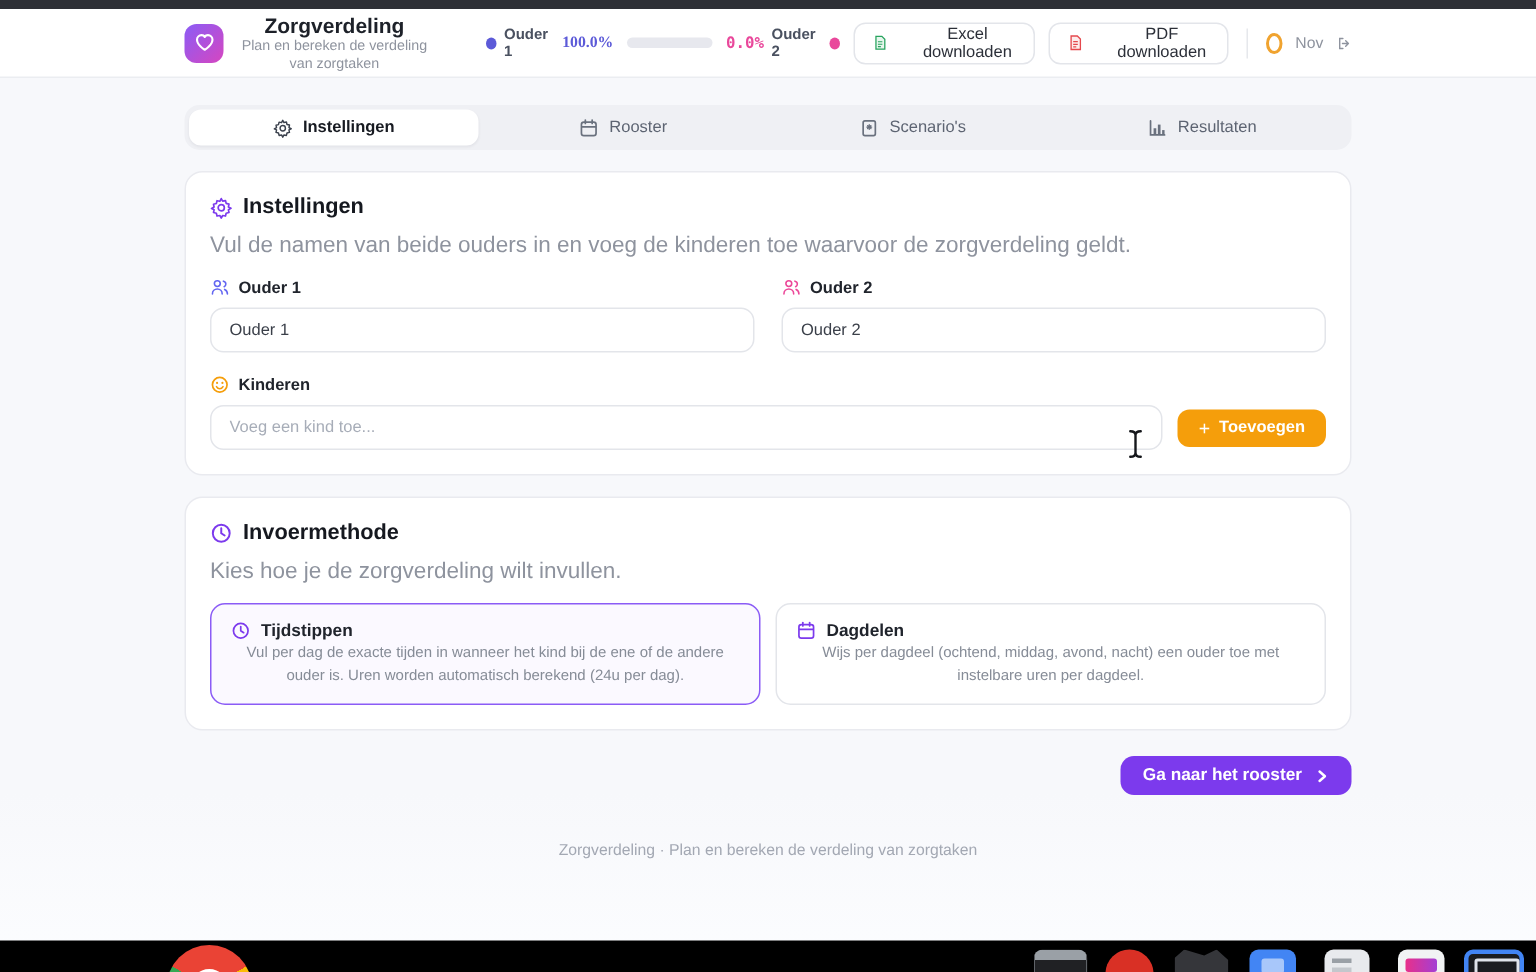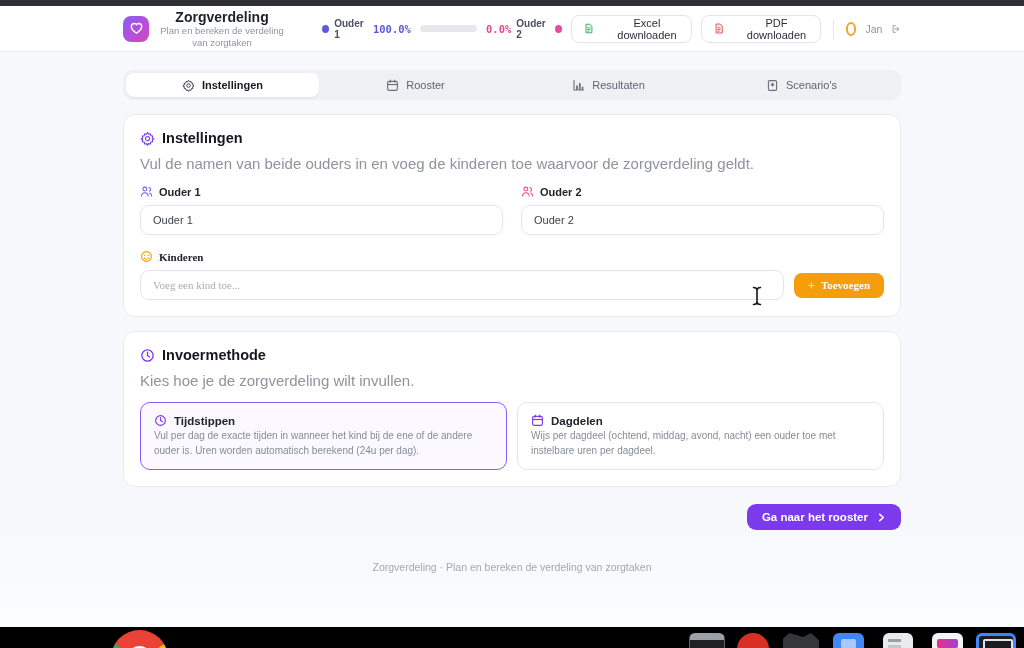--- a/index.html
+++ b/index.html
@@ -15,21 +15,21 @@
   .logo { width:26px; height:26px; border-radius:8px; background:linear-gradient(135deg,#8b5cf6,#d646c0); display:flex; align-items:center; justify-content:center; flex:0 0 auto; }
   .brand-text { margin-left:9px;text-align:center; }
   .brand-title { font-size:14px; font-weight:bold; color:#1d2129; line-height:16px; }
   .brand-sub { font-size:9.5px; color:#8e939e; line-height:12px; }
   .share { display:flex; align-items:center; margin-left:36px; }
   .dot { width:8px; height:8px; border-radius:50%; }
   .dot-p1 { background:#5c5ad8; }
   .dot-p2 { background:#e9489b; }
   .share-label { font-size:10px; color:#4a5160; font-weight:bold; margin:0 5px; }
   .pct { font-family:"DejaVu Sans Mono", monospace; font-size:10.5px; font-weight:bold; }
-  .pct-1 { color:#5c5ad8; margin-right:9px; }
+  .pct-1 { color:#5c5ad8; margin-right:9px;font-family:Liberation Serif, serif; }
   .pct-2 { color:#e9489b; margin-left:9px; }
   .bar-track { width:64px; height:7px; border-radius:4px; background:#e7e8ee; overflow:hidden; }
   .bar-fill { height:100%; background:#5c5ad8; border-radius:4px; }
   .header-spacer { flex:1; }
   .btn-outline { display:flex; align-items:center; gap:22px; background:#fff; border:1px solid #e3e5ea; border-radius:8px; height:28px; padding:0 12px; font-size:11px; color:#2b2f38; cursor:pointer; margin-left:9px; font-family:inherit; }
   .vdivider { width:1px; height:20px; background:#e6e8ec; margin:0 12px; }
   .avatar-ring { width:14px; height:14px; border-radius:50%; border:2.5px solid #f0a32f; }
   .user-name { font-size:10.5px; color:#8e939e; margin:0 9px; }
   .icon-svg { display:block; }
 
@@ -44,28 +44,28 @@
   .container { width:778px; margin:0 auto; }
   .card { background:#ffffff; border:1px solid #e9eaef; border-radius:12px; padding:15px 16px 16px; margin-top:14px; }
   .card-head { display:flex; align-items:center; gap:7px; }
   .card-title { font-size:14.5px; font-weight:bold; color:#15181f; }
   .card-desc { font-size:15px; color:#8e939e; margin-top:9px; }
   .fields-row { display:flex; gap:18px; margin-top:13px; }
   .field { flex:1; }
   .field-label { display:flex; align-items:center; gap:6px; font-size:11px; font-weight:bold; color:#20242c; margin-bottom:7px; }
   .text-input { width:100%; height:30px; border:1px solid #e3e5ea; border-radius:9px; padding:0 12px; font-size:11px; color:#3a3f49; font-family:inherit; background:#fff; outline:none; }
   .text-input::placeholder { color:#a7adb8; }
-  .kind-section { margin-top:15px;font-family:Liberation Serif, serif; }
+  .kind-section { margin-top:15px; }
   .kind-row { display:flex; align-items:center; gap:10px; }
   .kind-row .text-input { flex:1; }
   .btn-add { display:flex; align-items:center; gap:6px; background:#f59e0b; border:none; border-radius:8px; height:25px; padding:0 14px; color:#fff; font-size:11px; font-weight:bold; cursor:pointer; font-family:inherit; flex:0 0 auto; }
   .plus-glyph { font-size:13px; font-weight:normal; line-height:1; }
 
   .options-row { display:flex; gap:10px; margin-top:13px; }
-  .option { flex:1; border:1px solid #e3e5ea; border-radius:10px; padding:11px 13px; background:#fff; cursor:pointer; }
+  .option { flex:1; border:1px solid #e3e5ea; border-radius:10px; padding:11px 13px; background:#fff; cursor:pointer;text-align:center; }
   .option.selected { border:1.5px solid #8b5cf6; background:#fbf9ff; }
   .option-head { display:flex; align-items:center; gap:7px; }
   .option-title { font-size:11.5px; font-weight:bold; color:#20242c; }
   .option-desc { font-size:10px; color:#868c97; line-height:1.5; margin-top:1px; }
 
   .cta-row { width:778px; margin:17px auto 0; display:flex; justify-content:flex-end; }
   .btn-cta { display:flex; align-items:center; gap:9px; background:#7c3aed; border:none; border-radius:9px; height:26px; padding:0 15px; color:#fff; font-size:11.5px; font-weight:bold; cursor:pointer; font-family:inherit; }
 
   .footer { text-align:center; font-size:10.5px; color:#a3a8b3; margin-top:31px; }
 
@@ -137,21 +137,21 @@
             <path d="M3 1.5 h6 l3 3 V14.5 H3 Z" fill="#fdecec" stroke="#e5484d" stroke-width="1.3"></path>
             <line x1="5" y1="7" x2="9.5" y2="7" stroke="#e5484d" stroke-width="1.2"></line>
             <line x1="5" y1="9.5" x2="9.5" y2="9.5" stroke="#e5484d" stroke-width="1.2"></line>
             <line x1="5" y1="12" x2="8" y2="12" stroke="#e5484d" stroke-width="1.2"></line>
           </svg>
         <span>PDF downloaden</span>
       </button>
 
       <span class="vdivider"></span>
       <span class="avatar-ring"></span>
-      <span class="user-name">Jan</span>
+      <span class="user-name">Nov</span>
       <svg class="icon-svg" width="14" height="14" viewBox="0 0 16 16">
           <path d="M7 2.5 H3.5 V13.5 H7" fill="none" stroke="#8e939e" stroke-width="1.5" stroke-linecap="round"></path>
           <path d="M10 5 L13 8 L10 11 M13 8 H6.5" fill="none" stroke="#8e939e" stroke-width="1.5" stroke-linecap="round" stroke-linejoin="round"></path>
         </svg>
     </div>
   </div>
 
   <div class="page">
 
     <div class="tabs">
@@ -171,36 +171,36 @@
               <line x1="2" y1="6.8" x2="14" y2="6.8" stroke="currentColor" stroke-width="1.4"></line>
               <line x1="5.2" y1="1.3" x2="5.2" y2="4" stroke="currentColor" stroke-width="1.4" stroke-linecap="round"></line>
               <line x1="10.8" y1="1.3" x2="10.8" y2="4" stroke="currentColor" stroke-width="1.4" stroke-linecap="round"></line>
             </svg>
         </span>
         <span>Rooster</span>
       </div>
       <div class="tab">
         <span class="tab-icon">
           <svg class="icon-svg" width="13" height="13" viewBox="0 0 16 16">
+              <rect x="3" y="2" width="10" height="12" rx="1.5" fill="none" stroke="currentColor" stroke-width="1.4"></rect>
+              <path d="M8 5 v4 M6 7 h4 M6.6 5.8 l2.8 2.4 M9.4 5.8 l-2.8 2.4" stroke="currentColor" stroke-width="1" stroke-linecap="round"></path>
+            </svg>
+        </span>
+        <span>Scenario's</span>
+      </div>
+      <div class="tab">
+        <span class="tab-icon">
+          <svg class="icon-svg" width="13" height="13" viewBox="0 0 16 16">
               <path d="M2.5 2 V13.5 H14" fill="none" stroke="currentColor" stroke-width="1.4" stroke-linecap="round"></path>
               <rect x="5" y="8" width="2.2" height="5.5" fill="currentColor"></rect>
               <rect x="8.5" y="5" width="2.2" height="8.5" fill="currentColor"></rect>
               <rect x="12" y="9.5" width="2" height="4" fill="currentColor"></rect>
             </svg>
         </span>
         <span>Resultaten</span>
-      </div>
-      <div class="tab">
-        <span class="tab-icon">
-          <svg class="icon-svg" width="13" height="13" viewBox="0 0 16 16">
-              <rect x="3" y="2" width="10" height="12" rx="1.5" fill="none" stroke="currentColor" stroke-width="1.4"></rect>
-              <path d="M8 5 v4 M6 7 h4 M6.6 5.8 l2.8 2.4 M9.4 5.8 l-2.8 2.4" stroke="currentColor" stroke-width="1" stroke-linecap="round"></path>
-            </svg>
-        </span>
-        <span>Scenario's</span>
       </div>
     </div>
 
     <div class="container">
 
       <div class="card">
         <div class="card-head">
           <span style="color:#7c3aed;">
             <svg class="icon-svg" width="15" height="15" viewBox="0 0 16 16">
                 <path d="M8 1.5 l1 1.8 2-.4 .5 2 2 .5-.4 2 1.8 1-1.8 1 .4 2-2 .5-.5 2-2-.4-1 1.8-1-1.8-2 .4-.5-2-2-.5 .4-2L1.1 8.5 2.9 7.5l-.4-2 2-.5 .5-2 2 .4Z" fill="none" stroke="currentColor" stroke-width="1.2" stroke-linejoin="round"></path>

